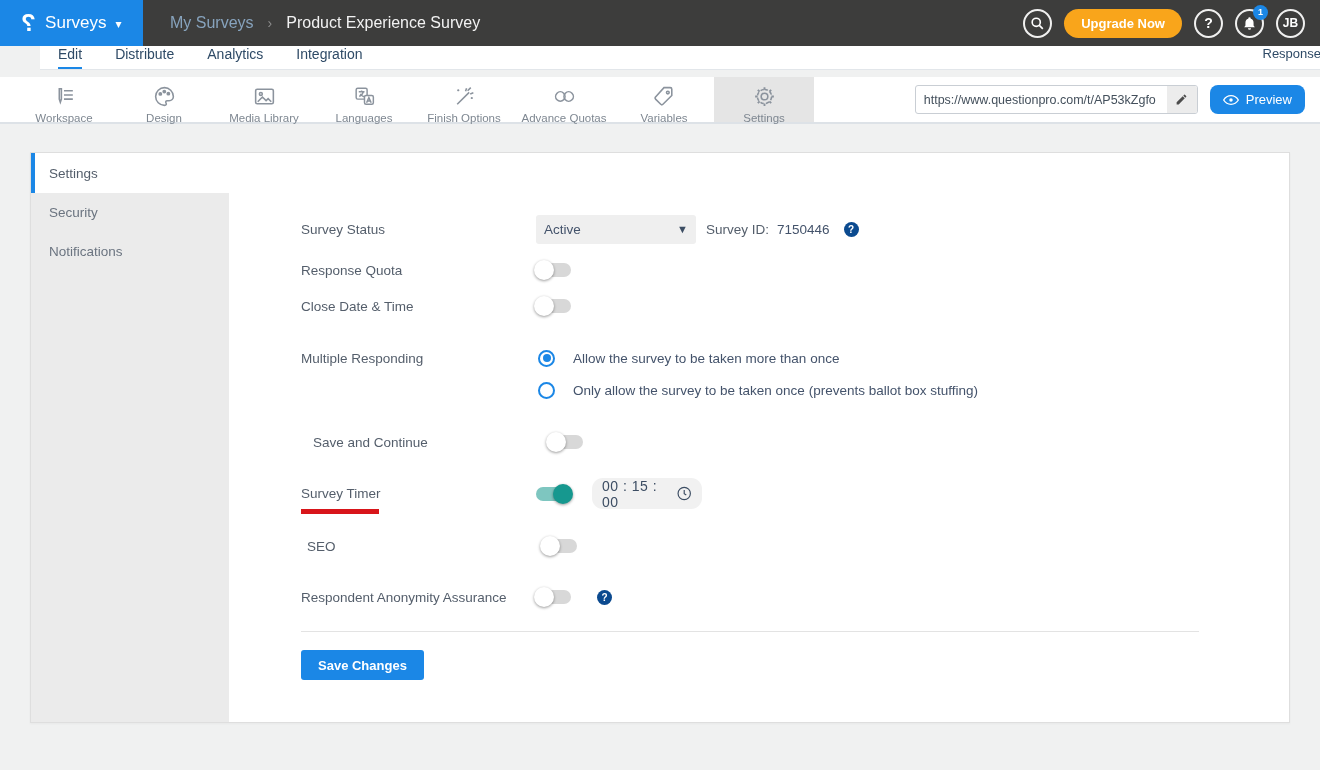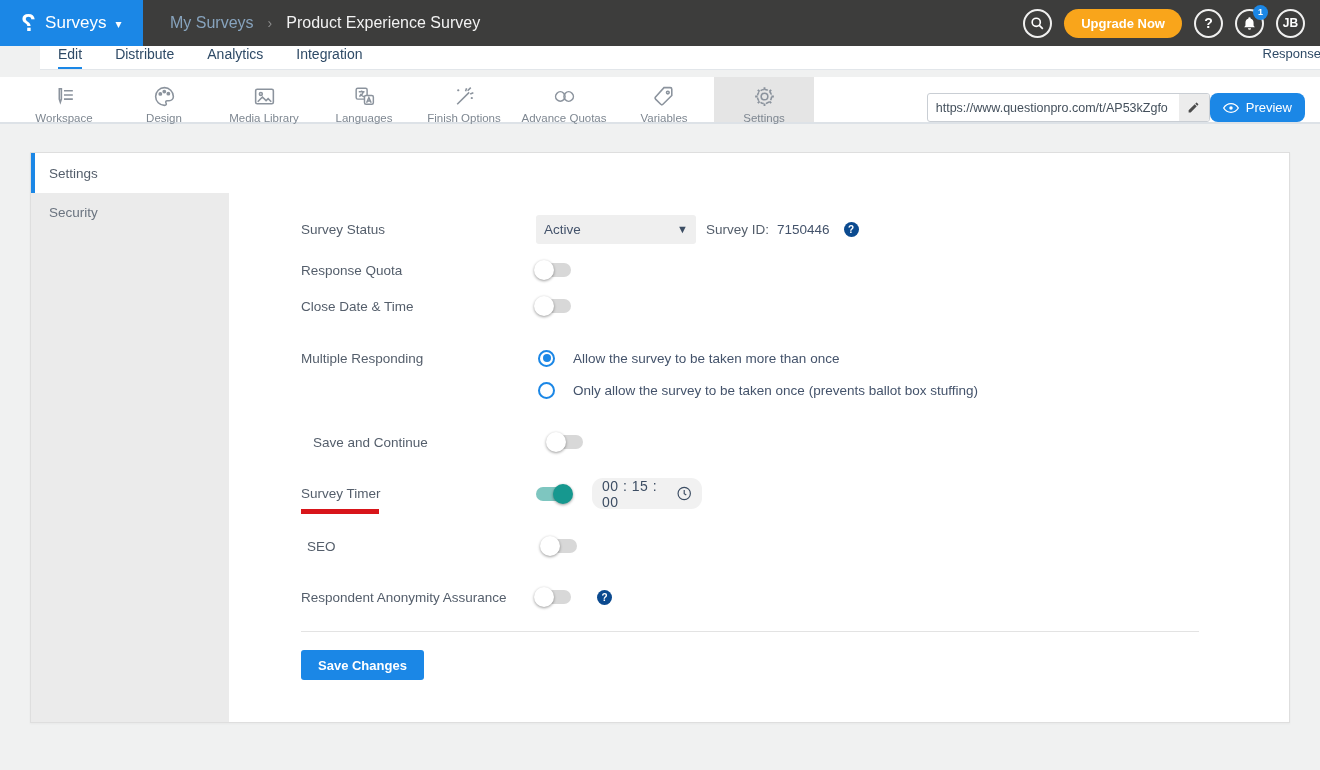--- a/index.html
+++ b/index.html
@@ -26,21 +26,21 @@
   .nav-tab { font-size:14px; color:#2e4a66; margin-right:33px; padding-bottom:5px; cursor:pointer; border-bottom:2px solid transparent; }
   .nav-tab.active { border-bottom-color:#1b87e6; }
   .responses { margin-left:auto; font-size:13px; color:#2e4a66; }
 
   
   .toolbar { position:absolute; left:0; top:77px; width:1320px; height:47px; background:#fff; border-bottom:2px solid #dde2e7; display:flex; align-items:stretch; padding-left:14px; }
   .tool-tab { width:100px; display:flex; flex-direction:column; align-items:center; justify-content:flex-start; padding-top:7px; gap:3px; cursor:pointer; color:#8b939d; }
   .tool-tab.active { background:#e5e5e5; }
   .tool-tab svg { width:25px; height:25px; }
   .tool-label { font-size:11.5px; color:#7e8791; white-space:nowrap; }
-  .toolbar-right { margin-left:auto; display:flex; align-items:flex-end; gap:0; padding-right:15px; }
+  .toolbar-right { margin-left:auto; display:flex; align-items:center; gap:12px; padding-right:15px; }
   .url-wrap { width:283px; height:29px; border:1px solid #c9ced4; border-radius:3px; background:#fff; display:flex; align-items:center; overflow:hidden; }
   .url-input { flex:1; border:none; outline:none; font-family:inherit; font-size:12.5px; color:#44505c; padding:0 8px; min-width:0; background:#fff; }
   .url-edit { width:30px; height:100%; background:#ececec; display:flex; align-items:center; justify-content:center; color:#555; cursor:pointer; }
   .preview-btn { height:29px; padding:0 13px; background:#1b87e6; border:none; border-radius:8px; color:#fff; font-size:13px; font-family:inherit; display:flex; align-items:center; gap:7px; cursor:pointer; }
 
   
   .card { position:absolute; left:30px; top:152px; width:1260px; height:571px; background:#fff; border:1px solid #dedede; box-shadow:0 1px 2px rgba(0,0,0,.04); }
   .side { position:absolute; left:0; top:0; width:198px; height:100%; background:#ebebeb; }
   .side-item { height:39px; display:flex; align-items:center; padding-left:14px; font-size:13.5px; color:#6b7480; cursor:pointer; border-left:4px solid transparent; }
   .side-item.active { background:#fff; border-left-color:#1b87e6; color:#545e6b; height:40px; }
@@ -230,20 +230,23 @@
 </div>
 
 <div class="card">
 
   <div class="side">
     <div class="side-item active">
       <span>Settings</span>
     </div>
     <div class="side-item">
       <span>Security</span>
+    </div>
+    <div class="side-item">
+      <span>Notifications</span>
     </div>
   </div>
 
   <div class="main">
 
     <div class="row" style="top:33px; left:0; right:0; height:30px;margin-top:28px;">
       <span class="flabel lbl">Survey Status</span>
       <div class="select-box ctl">
         <span>Active</span>
         <span class="sel-caret">▼</span>

